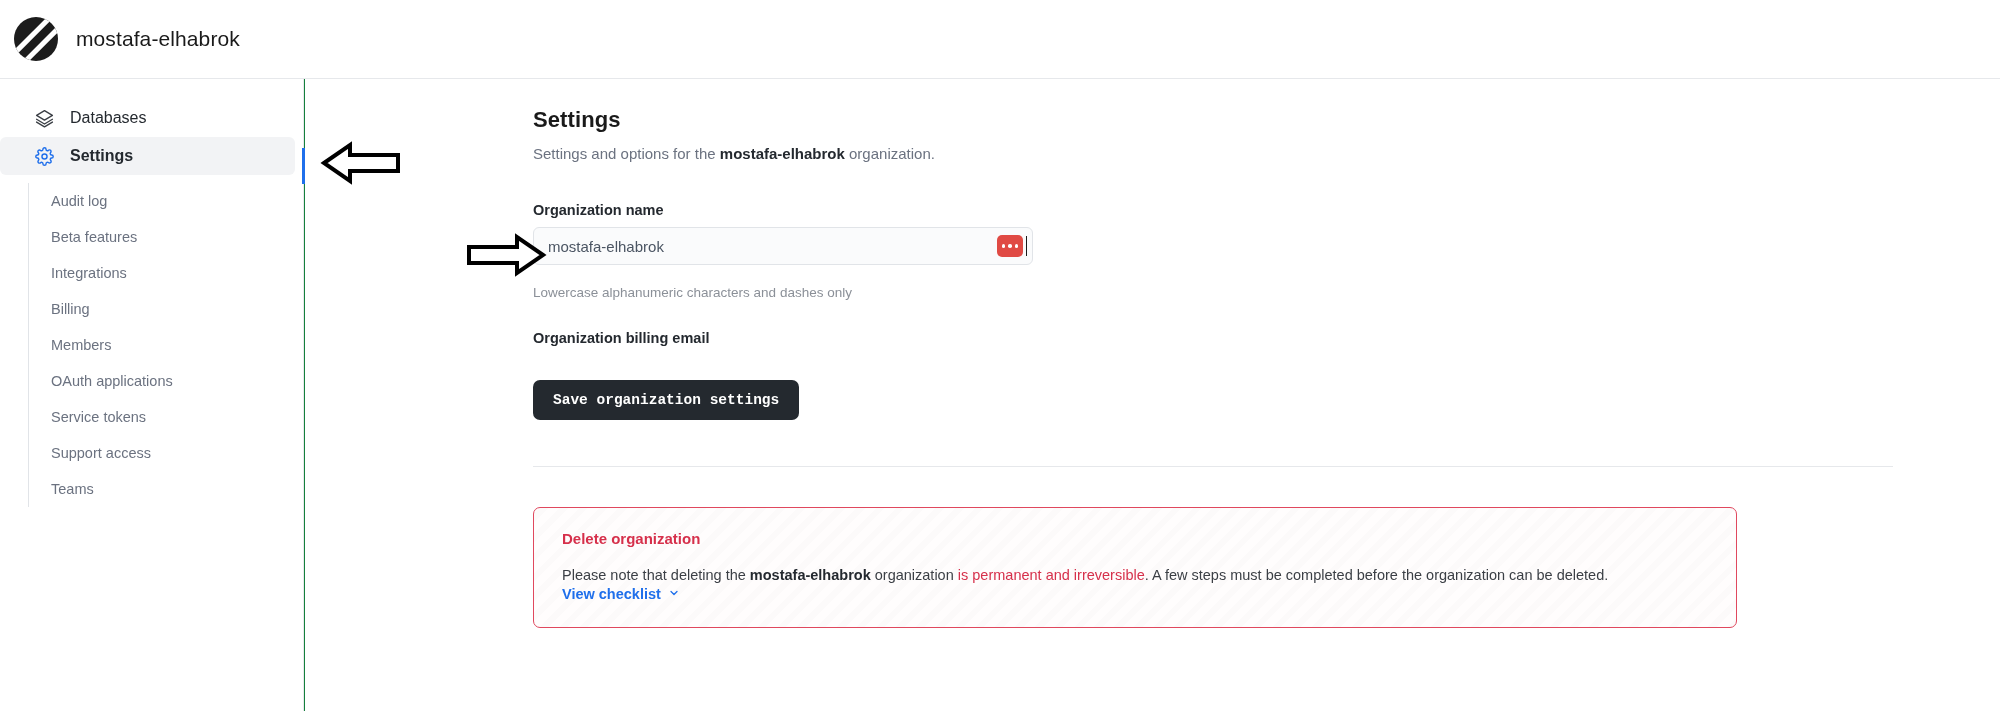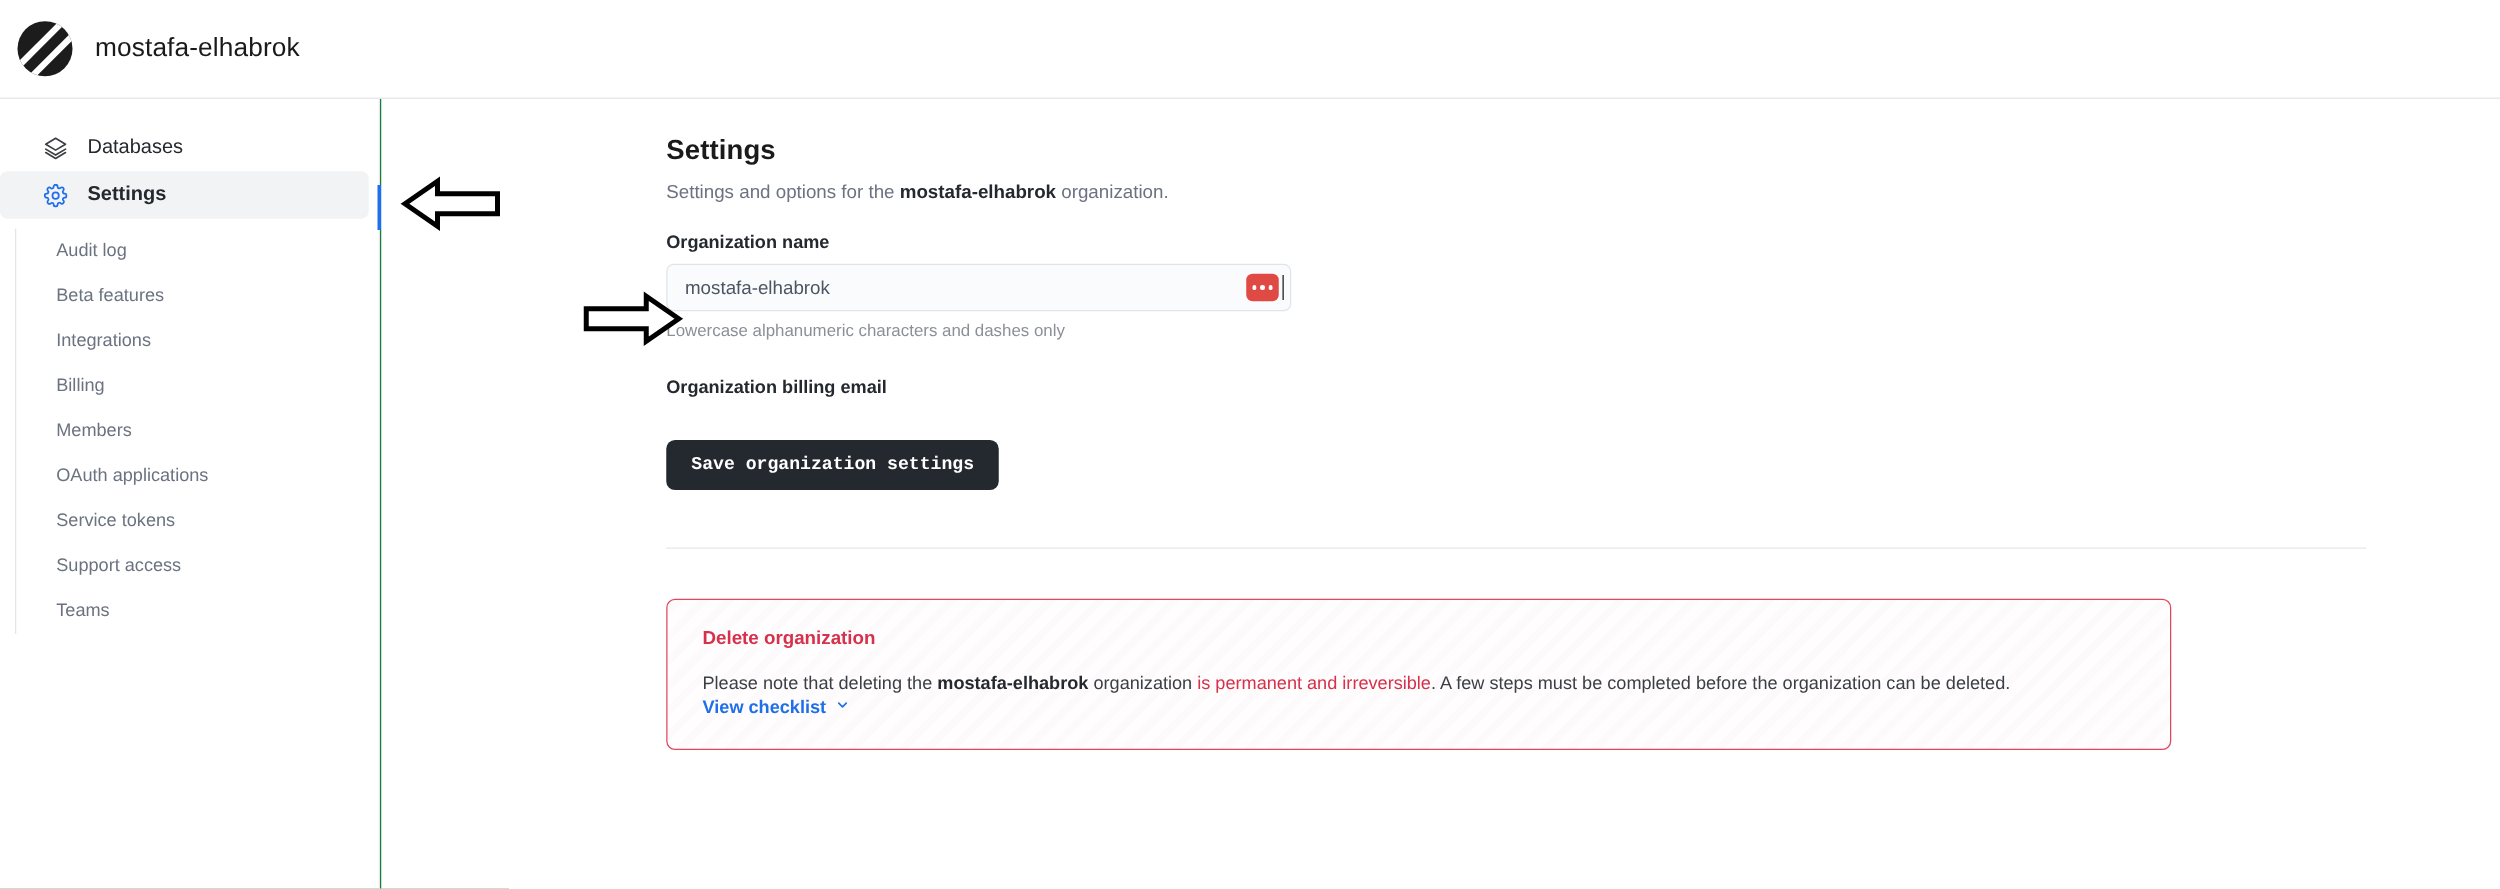--- a/index.html
+++ b/index.html
@@ -70,23 +70,23 @@
   .nav-top .ico {
     width: 20px; height: 20px;
     margin-right: 16px;
     display: inline-flex; align-items: center; justify-content: center;
     flex: 0 0 auto;
   }
   .nav-top .ico svg { display: block; }
 
   .subnav {
     margin-top: 8px;
-    margin-left: 12px;
+    margin-left: 28px;
     border-left: 1px solid #e1e4e8;
-    padding-left: 12px;
+    padding-left: 2px;
   }
   .subnav-item {
     display: block;
     padding: 10px 0 10px 20px;
     font-size: 14.5px;
     color: #6b7280;
     cursor: pointer;
     line-height: 16px;
   }
 
@@ -114,21 +114,21 @@
   h1.page-title {
     font-size: 22px;
     font-weight: 700;
     margin: 0 0 12px 0;
     color: #1a1a1a;
     letter-spacing: 0.1px;
   }
   .page-desc {
     font-size: 15px;
     color: #6b7280;
-    margin: 0 0 24px 0;
+    margin: 0 0 40px 0;
   }
   .page-desc b { color: #24292f; font-weight: 700; }
 
   .field-label {
     font-size: 14.5px;
     font-weight: 700;
     color: #24292f;
     margin-bottom: 9px;
   }
   .input-wrap {
@@ -144,21 +144,21 @@
     font-size: 15px;
     color: #4b5563;
     padding: 0 14px;
     font-family: "Liberation Sans", sans-serif;
     outline: none;
   }
   .text-input::placeholder { color: #9aa0a6; }
   .hint {
     font-size: 13.5px;
     color: #8b9098;
-    margin-top: 8px;
+    margin-top: 20px;
   }
   .field-block { margin-bottom: 30px; }
 
   .badge-dots {
     position: absolute;
     right: 10px; top: 8px;
     width: 26px; height: 22px;
     background: #e04a44;
     border-radius: 5px;
     display: flex; align-items: center; justify-content: center;

